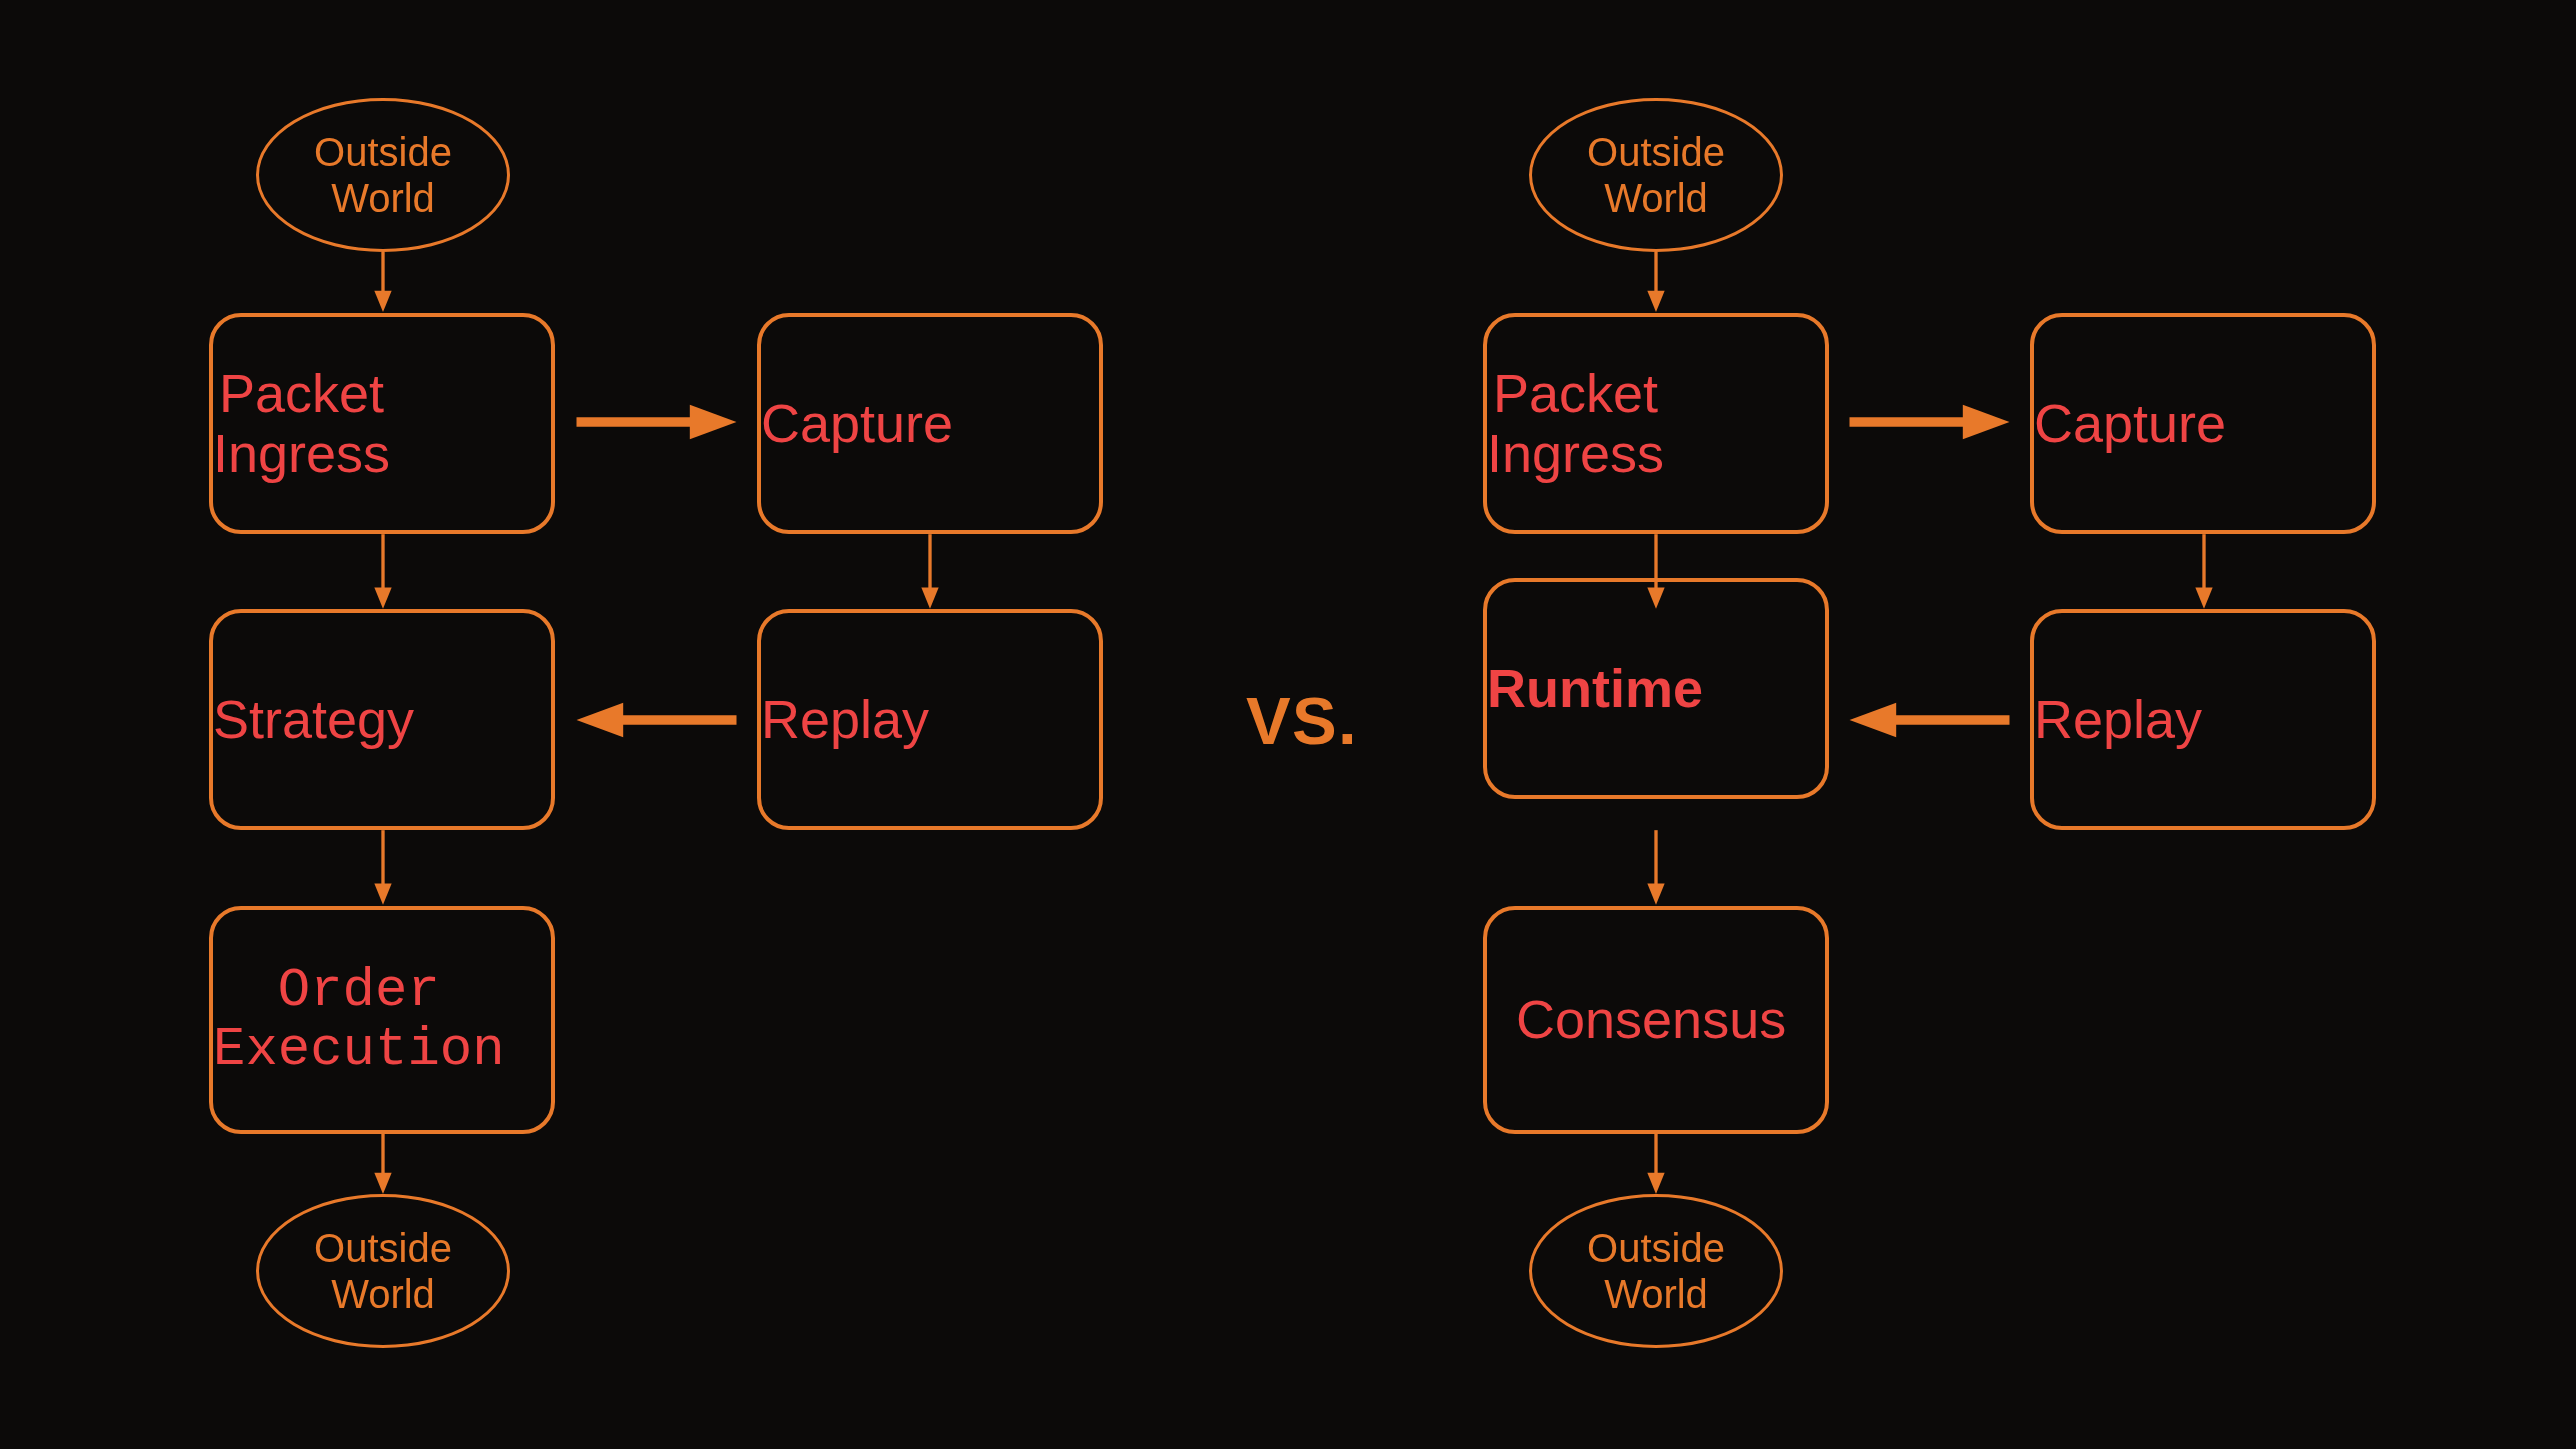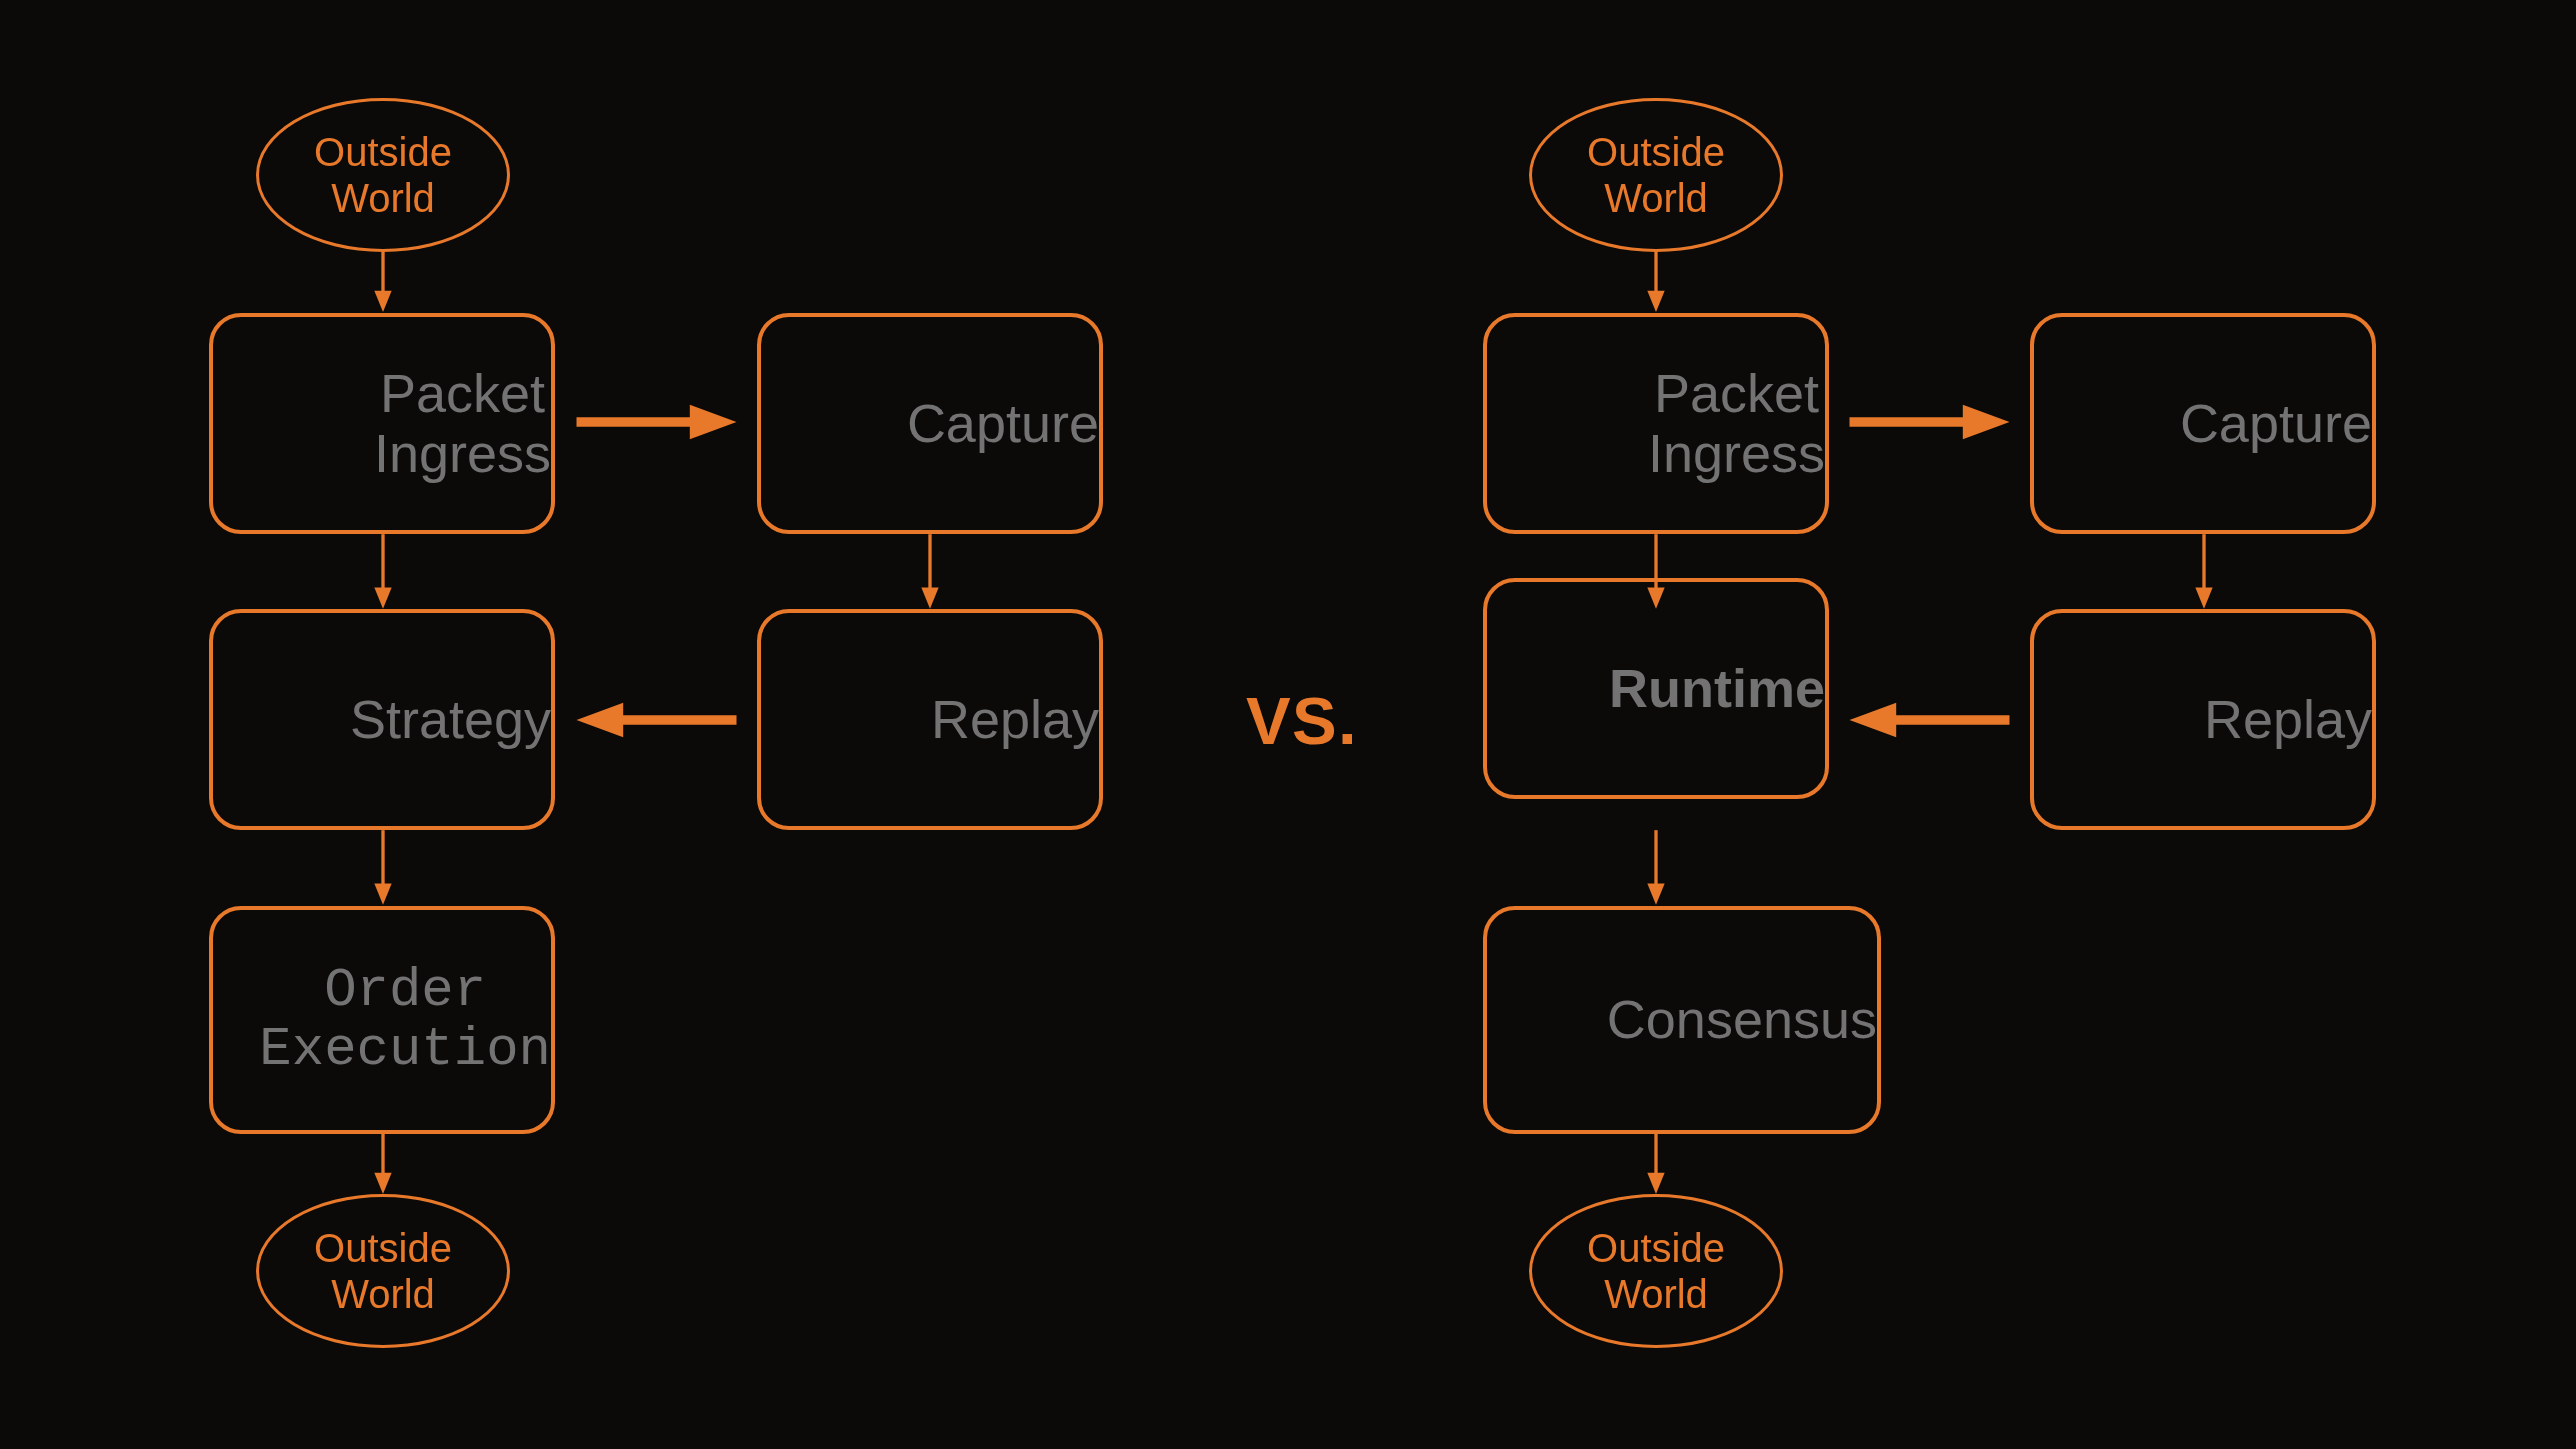--- a/index.html
+++ b/index.html
@@ -26,22 +26,22 @@
     color: #e8792a;
     font-size: 40px;
     font-weight: 500;
     text-align: center;
     line-height: 1.15;
   }
   .node-rect {
     position: absolute;
     border: 4px solid #e8792a;
     border-radius: 32px;
-    display: flex; align-items: center; justify-content: flex-end;
-    color: #737373;
+    display: flex; align-items: center; justify-content: flex-start;
+    color: #ef4444;
     font-size: 54px;
     font-weight: 500;
     text-align: center;
     line-height: 1.1;
   }
   .vs {
     position: absolute;
     color: #e8792a;
     font-size: 67px;
     font-weight: 600;
@@ -171,21 +171,21 @@
 <svg class="arrow arrow-thick" style="left:1849px; top:700px; width:161px; height:40px;" viewBox="0 0 240 60" width="161" height="40">
   <line x1="240" y1="30" x2="60" y2="30"></line>
   <polygon points="0,30 70,4 70,56"></polygon>
 </svg>
 
 <svg class="arrow arrow-thin" style="left:1646px; top:830px; width:20px; height:75px;" viewBox="0 0 30 112" width="20" height="75">
   <line x1="15" y1="0" x2="15" y2="84"></line>
   <polygon points="15,112 2,80 28,80"></polygon>
 </svg>
 
-<div class="node-rect" style="left:1483px; top:906px; width:398px; height:228px;">
+<div class="node-rect" style="left:1483px; top:906px; width:346px; height:228px;padding-left:29px;">
   <span>Consensus</span>
 </div>
 
 <svg class="arrow arrow-thin" style="left:1646px; top:1134px; width:20px; height:60px;" viewBox="0 0 30 90" width="20" height="60">
   <line x1="15" y1="0" x2="15" y2="62"></line>
   <polygon points="15,90 2,58 28,58"></polygon>
 </svg>
 
 <div class="node-ellipse" style="left:1529px; top:1194px; width:254px; height:154px;">
   <span>Outside<br>World</span>

